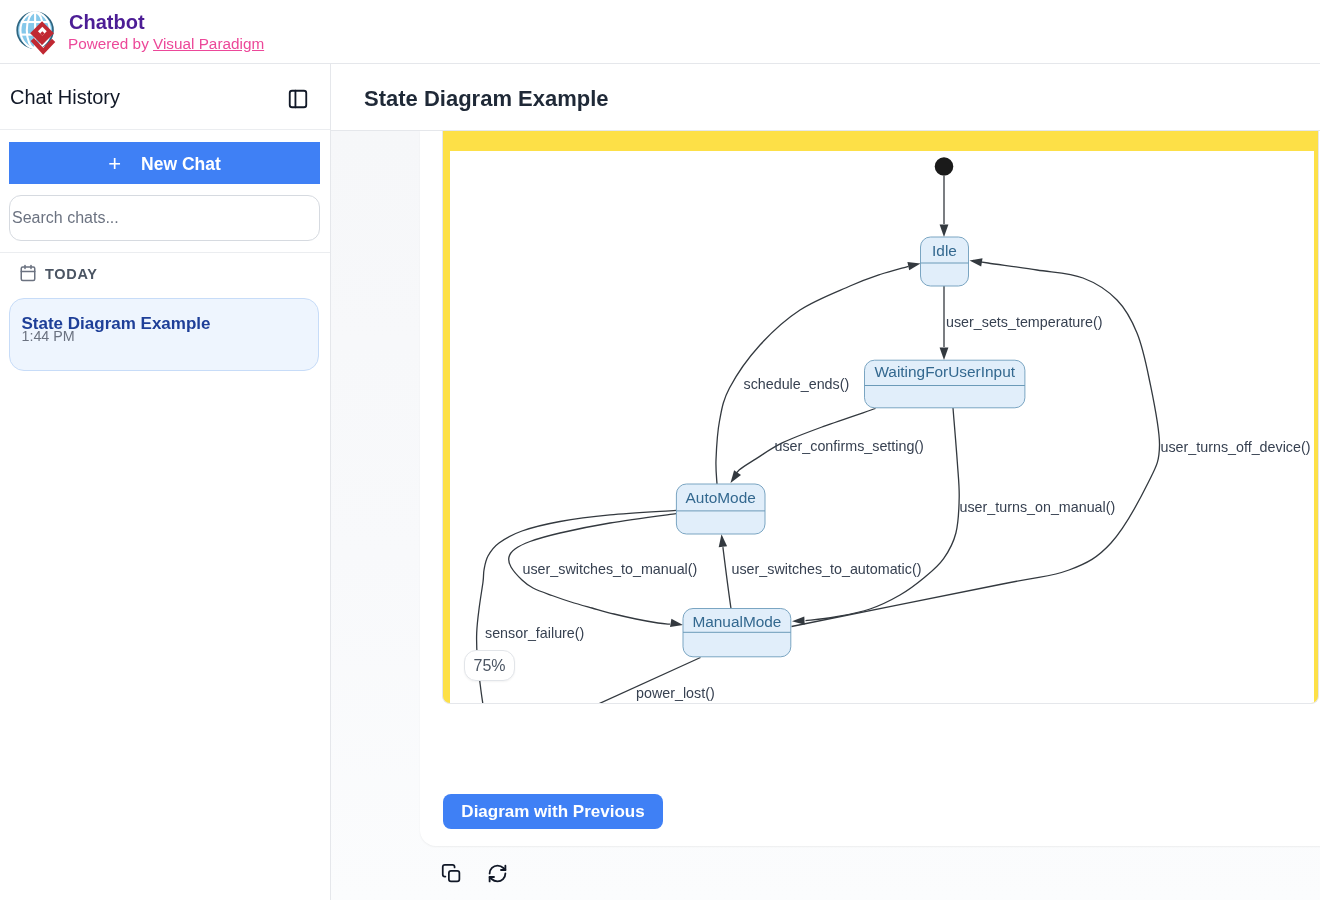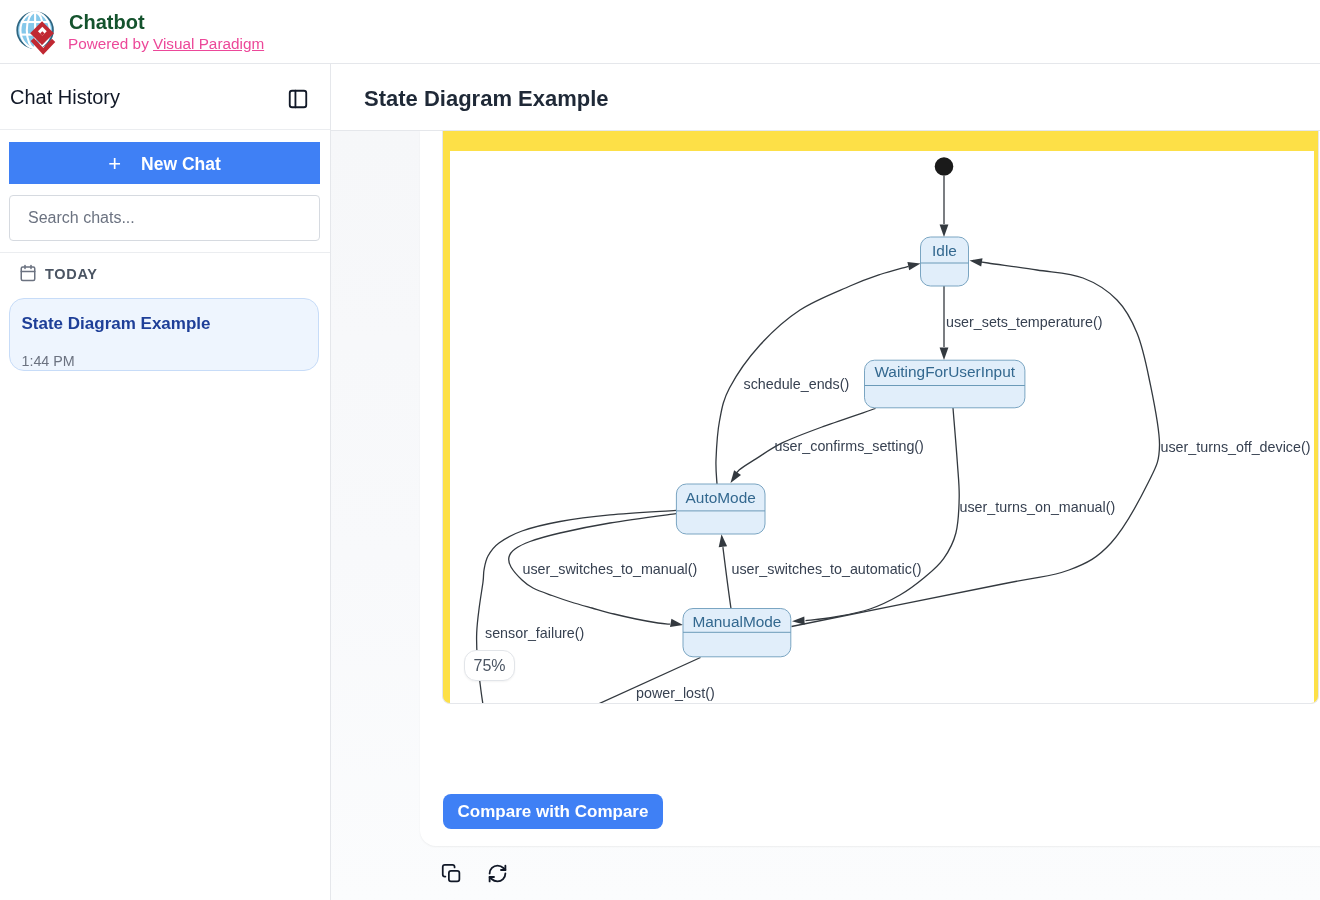--- a/index.html
+++ b/index.html
@@ -1,36 +1,36 @@
 <!DOCTYPE html>
 <html><head>
 <meta charset="utf-8">
 <style>
 * { margin:0; padding:0; box-sizing:border-box; }
 html,body { width:1320px; height:900px; overflow:hidden; font-family:"Liberation Sans", sans-serif; background:#fff; }
 .topbar { position:absolute; left:0; top:0; width:1320px; height:64px; background:#fff; border-bottom:1px solid #e5e7eb; z-index:10; }
 .logo { position:absolute; left:8px; top:4px; }
-.tt1 { position:absolute; left:69px; top:11px; font-size:20px; font-weight:bold; color:#14532d; }
+.tt1 { position:absolute; left:69px; top:11px; font-size:20px; font-weight:bold; color:#4c1d95; }
 .tt2 { position:absolute; left:68px; top:35px; font-size:15.3px; color:#ec4899; }
 .tt2 span { text-decoration:underline; }
 .sidebar { position:absolute; left:0; top:64px; width:331px; height:836px; background:#fff; border-right:1px solid #e5e7eb; z-index:5; }
 .sh-title { position:absolute; left:10px; top:22px; font-size:20px; font-weight:normal; color:#111827; }
 .sh-icon { position:absolute; left:287px; top:24px; }
 .sdiv1 { position:absolute; left:0px; top:65px; width:330px; height:1px; background:#ebedf0; }
 .newchat { position:absolute; left:9px; top:78px; width:311px; height:42px; background:#3f80f5; border:none; border-radius:0; color:#fff; font-size:17.5px; font-weight:bold; font-family:"Liberation Sans", sans-serif; }
 .newchat .plus { font-weight:normal; font-size:22px; margin-right:20px; position:relative; top:1px; }
-.search { position:absolute; left:9px; top:131px; width:311px; height:46px; background:#fff; border:1px solid #d6dae0; border-radius:4px; font-size:16px; color:#6b7280; padding-left:18px; font-family:"Liberation Sans", sans-serif; }
+.search { position:absolute; left:9px; top:131px; width:311px; height:46px; background:#fff; border:1px solid #d6dae0; border-radius:12px; font-size:16px; color:#6b7280; padding-left:2px; font-family:"Liberation Sans", sans-serif; }
 .search::placeholder { color:#6b7280; }
 .sdiv2 { position:absolute; left:0px; top:188px; width:330px; height:1px; background:#ebedf0; }
 .today { position:absolute; left:21px; top:202px; color:#4b5563; }
 .today svg { position:absolute; left:0; top:0; }
 .today span { position:absolute; left:24px; top:0px; font-size:14.5px; font-weight:bold; letter-spacing:0.7px; }
 .chatitem { position:absolute; left:9px; top:234px; width:310px; height:73px; background:#eef5fe; border:1.5px solid #c7dcf8; border-radius:15px; }
 .ci-t { position:absolute; left:11.5px; top:14.5px; font-size:17px; font-weight:bold; color:#1e3f98; }
-.ci-s { position:absolute; left:11.5px; top:54px; font-size:14.3px; color:#6b7280; }
+.ci-s { position:absolute; left:11.5px; top:29px; font-size:14.3px; color:#6b7280; }
 .mainhead { position:absolute; left:331px; top:64px; width:989px; height:67px; background:#fff; border-bottom:1px solid #e5e7eb; z-index:4; }
 .mh-t { position:absolute; left:33px; top:22px; font-size:22px; font-weight:bold; color:#1f2937; }
 .content { position:absolute; left:331px; top:131px; width:989px; height:769px; background:linear-gradient(180deg,#f6f7f9 0%,#f8f9fb 55%,#fbfcfd 100%); }
 .card { position:absolute; left:89px; top:0px; width:910px; height:715px; background:#fff; border-bottom-left-radius:16px; box-shadow:0 1px 2px rgba(0,0,0,0.06); }
 .viewer { position:absolute; left:22px; top:0px; width:877px; height:573px; background:#fde047; border:1px solid #e5e7eb; border-top:none; border-bottom-left-radius:8px; border-bottom-right-radius:8px; overflow:hidden; }
 .canvas { position:absolute; left:7px; top:20px; width:864px; height:553px; background:#fff; overflow:hidden; }
 .zoombadge { position:absolute; left:21px; top:519px; width:51px; height:31px; background:#fff; border:1px solid #e2e5e9; border-radius:12px; box-shadow:0 1px 2px rgba(0,0,0,0.05); font-size:16px; color:#4b5563; text-align:center; line-height:29px; }
 .compare { position:absolute; left:23px; top:663px; width:220px; height:35px; background:#3f80f5; border:none; border-radius:8px; color:#fff; font-size:17px; font-weight:bold; font-family:"Liberation Sans", sans-serif; }
 .actions { position:absolute; left:110px; top:732px; }
 .actions svg { margin-right:21px; }
@@ -138,21 +138,21 @@
             <text x="959.5" y="511.5">user_turns_on_manual()</text>
             <text x="522.5" y="574">user_switches_to_manual()</text>
             <text x="731.5" y="574">user_switches_to_automatic()</text>
             <text x="485" y="637.5">sensor_failure()</text>
             <text x="636" y="698">power_lost()</text>
           </g>
         </svg>
       </div>
       <div class="zoombadge">75%</div>
     </div>
-    <button class="compare">Compare with Compare</button>
+    <button class="compare">Diagram with Previous</button>
   </div>
   <div class="actions">
     <svg width="21" height="21" viewBox="0 0 24 24" fill="none" stroke="#111827" stroke-width="2" stroke-linecap="round" stroke-linejoin="round">
         <rect x="9" y="9" width="12" height="12" rx="2.5"></rect>
         <path d="M5 15.5H4.4A2.4 2.4 0 0 1 2 13.1V4.4A2.4 2.4 0 0 1 4.4 2h8.7A2.4 2.4 0 0 1 15.5 4.4V5"></path>
       </svg>
     <svg width="21" height="21" viewBox="0 0 24 24" fill="none" stroke="#111827" stroke-width="2.1" stroke-linecap="round" stroke-linejoin="round">
         <path d="M3 12a9 9 0 0 1 9-9 9.75 9.75 0 0 1 6.74 2.74L21 8"></path>
         <path d="M21 3v5h-5"></path>
         <path d="M21 12a9 9 0 0 1-9 9 9.75 9.75 0 0 1-6.74-2.74L3 16"></path>

